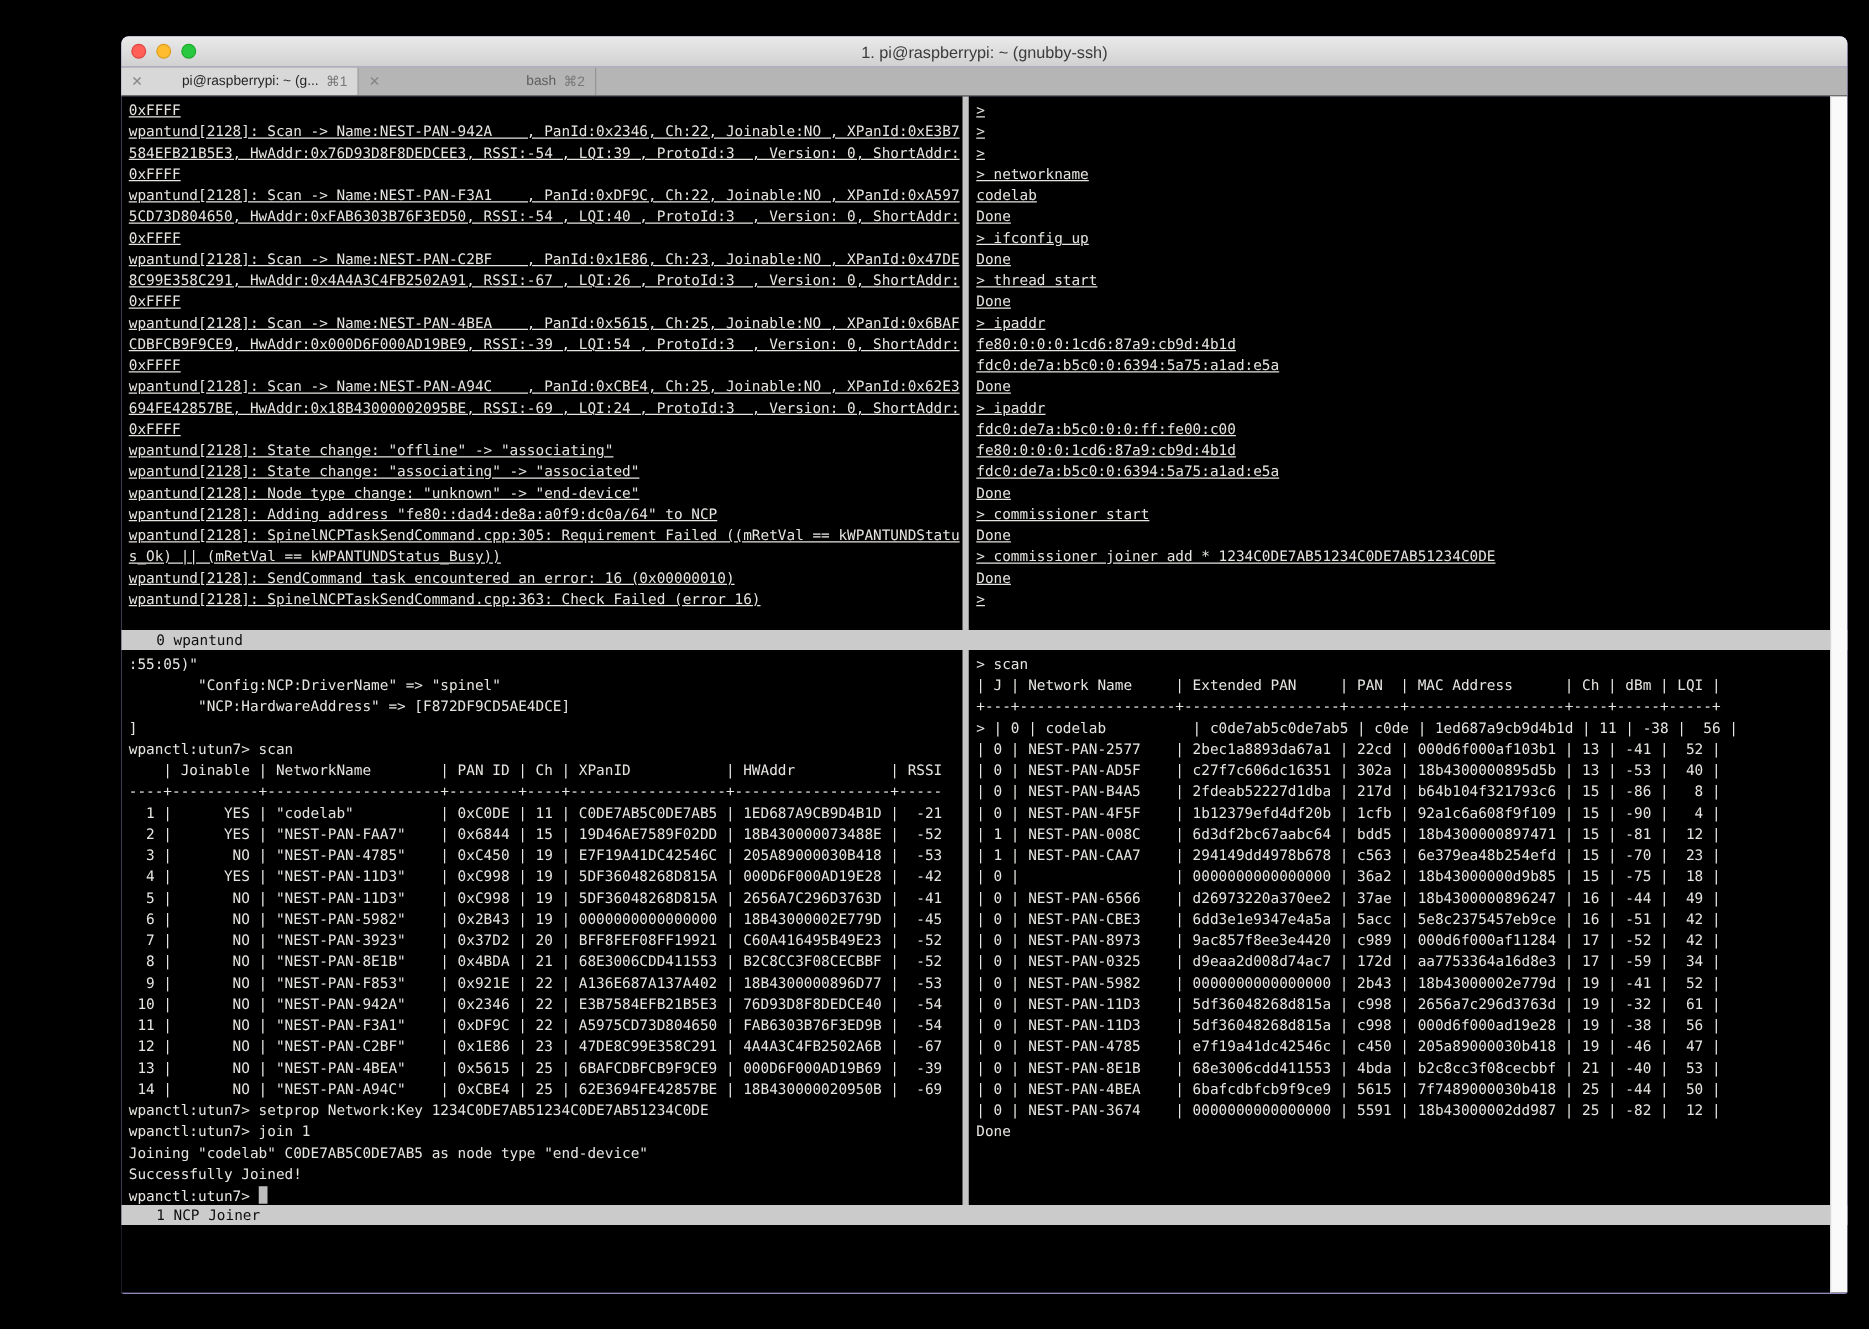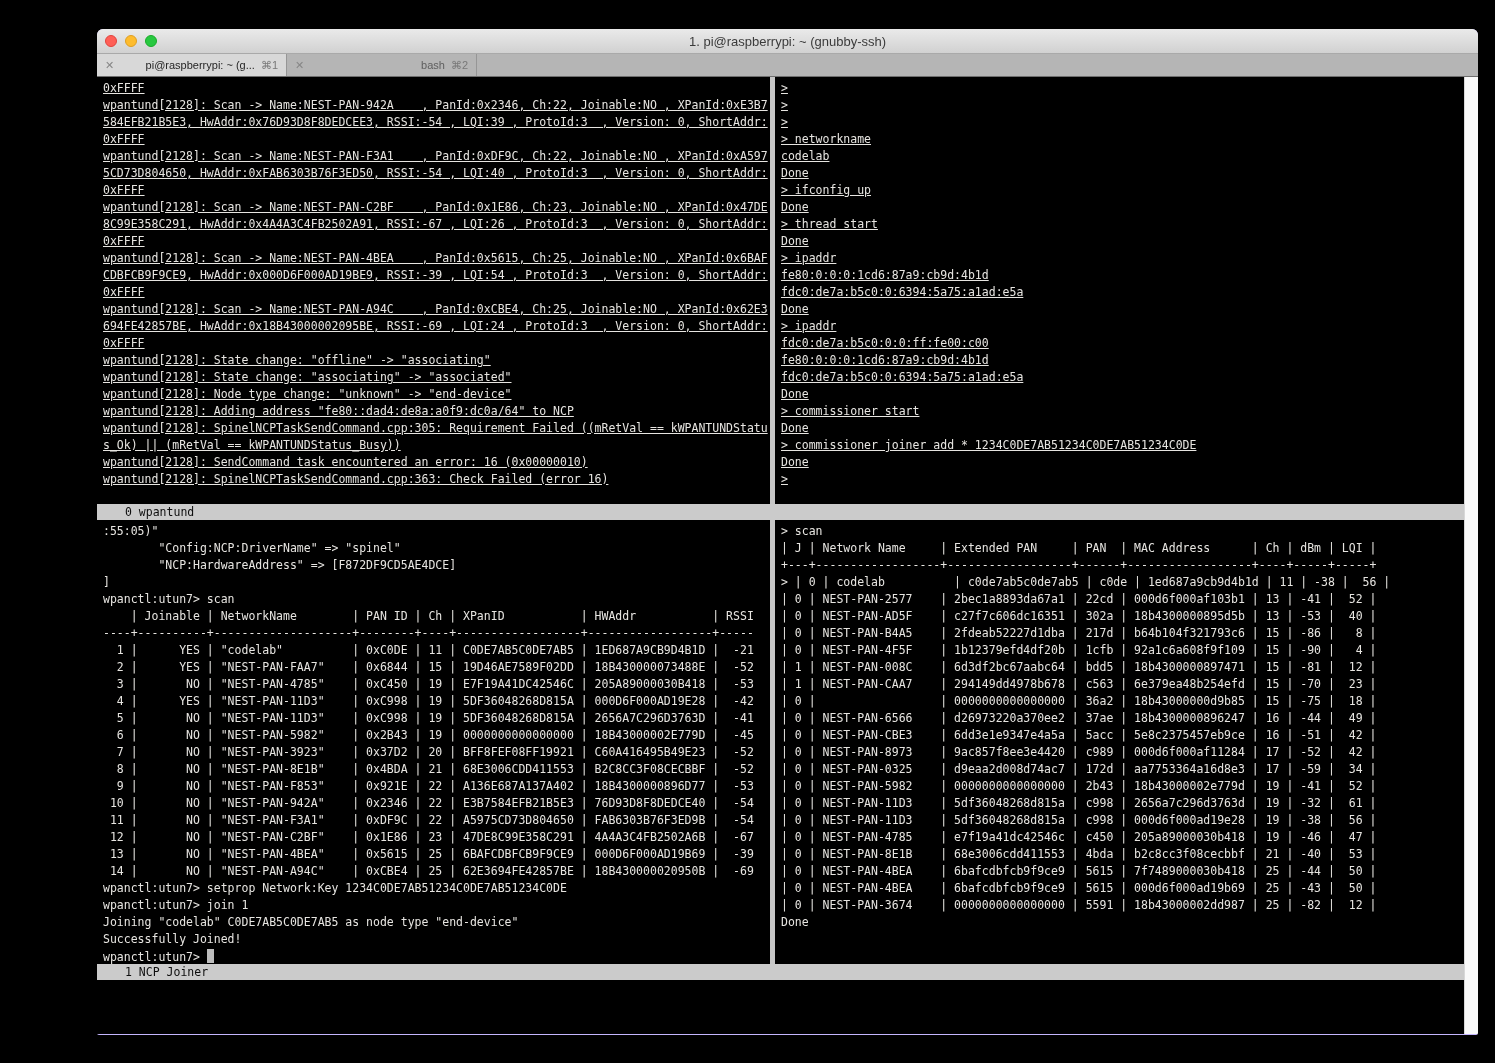--- a/index.html
+++ b/index.html
@@ -230,21 +230,20 @@
           <div class="line">| 0 | NEST-PAN-6566    | d26973220a370ee2 | 37ae | 18b4300000896247 | 16 | -44 |  49 |</div>
           <div class="line">| 0 | NEST-PAN-CBE3    | 6dd3e1e9347e4a5a | 5acc | 5e8c2375457eb9ce | 16 | -51 |  42 |</div>
           <div class="line">| 0 | NEST-PAN-8973    | 9ac857f8ee3e4420 | c989 | 000d6f000af11284 | 17 | -52 |  42 |</div>
           <div class="line">| 0 | NEST-PAN-0325    | d9eaa2d008d74ac7 | 172d | aa7753364a16d8e3 | 17 | -59 |  34 |</div>
           <div class="line">| 0 | NEST-PAN-5982    | 0000000000000000 | 2b43 | 18b43000002e779d | 19 | -41 |  52 |</div>
           <div class="line">| 0 | NEST-PAN-11D3    | 5df36048268d815a | c998 | 2656a7c296d3763d | 19 | -32 |  61 |</div>
           <div class="line">| 0 | NEST-PAN-11D3    | 5df36048268d815a | c998 | 000d6f000ad19e28 | 19 | -38 |  56 |</div>
           <div class="line">| 0 | NEST-PAN-4785    | e7f19a41dc42546c | c450 | 205a89000030b418 | 19 | -46 |  47 |</div>
           <div class="line">| 0 | NEST-PAN-8E1B    | 68e3006cdd411553 | 4bda | b2c8cc3f08cecbbf | 21 | -40 |  53 |</div>
           <div class="line">| 0 | NEST-PAN-4BEA    | 6bafcdbfcb9f9ce9 | 5615 | 7f7489000030b418 | 25 | -44 |  50 |</div>
-          <div class="line">| 0 | NEST-PAN-4BEA    | 6bafcdbfcb9f9ce9 | 5615 | 000d6f000ad19b69 | 25 | -43 |  50 |</div>
           <div class="line">| 0 | NEST-PAN-3674    | 0000000000000000 | 5591 | 18b43000002dd987 | 25 | -82 |  12 |</div>
           <div class="line">Done</div>
         </div>
     </div>
 
     <div class="statusrow">
       <div class="status left">1 NCP Joiner</div>
     </div>
 
     <div class="bottomfill"></div>

